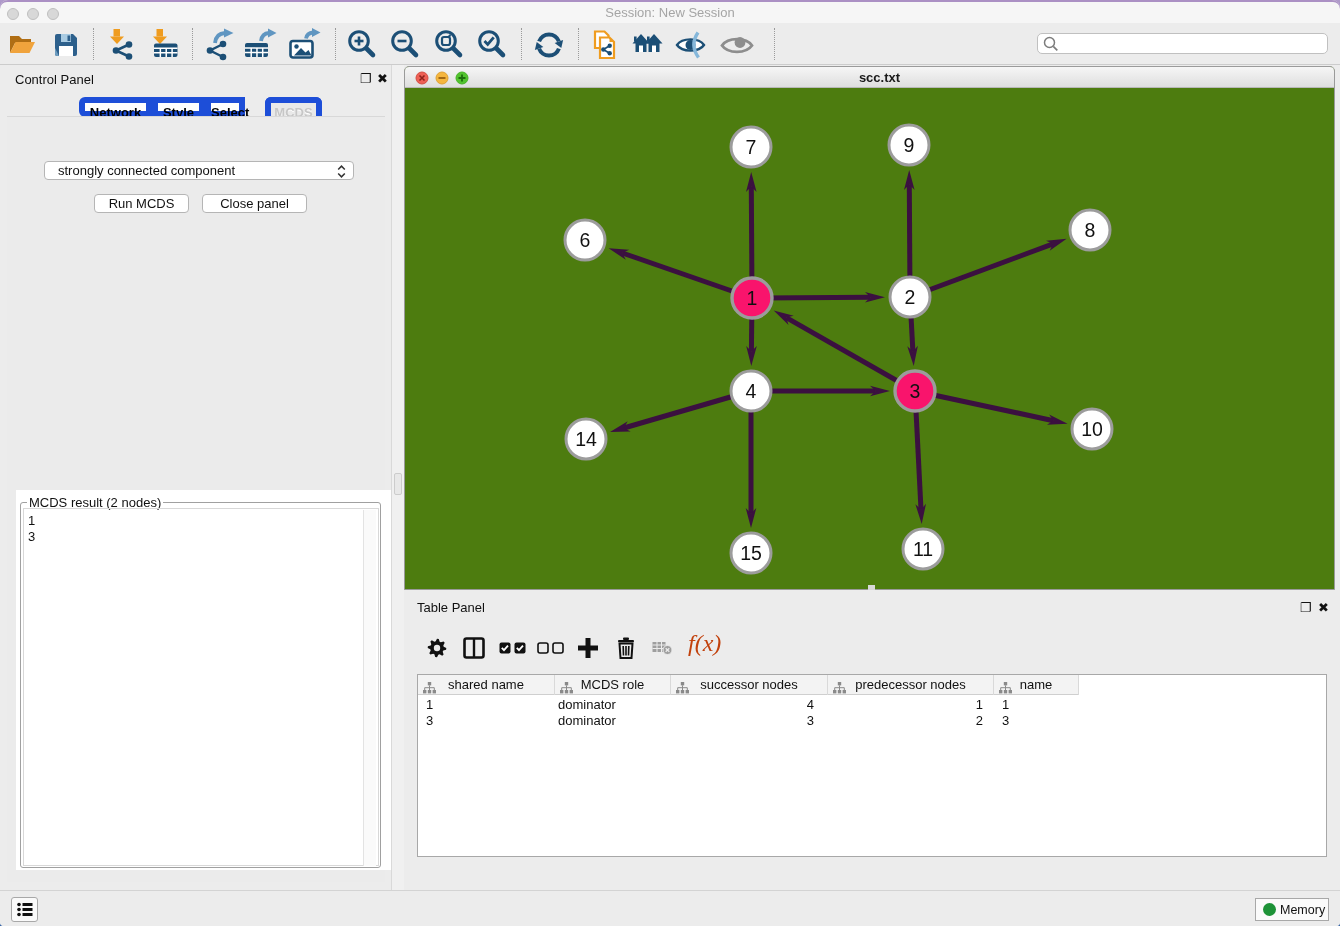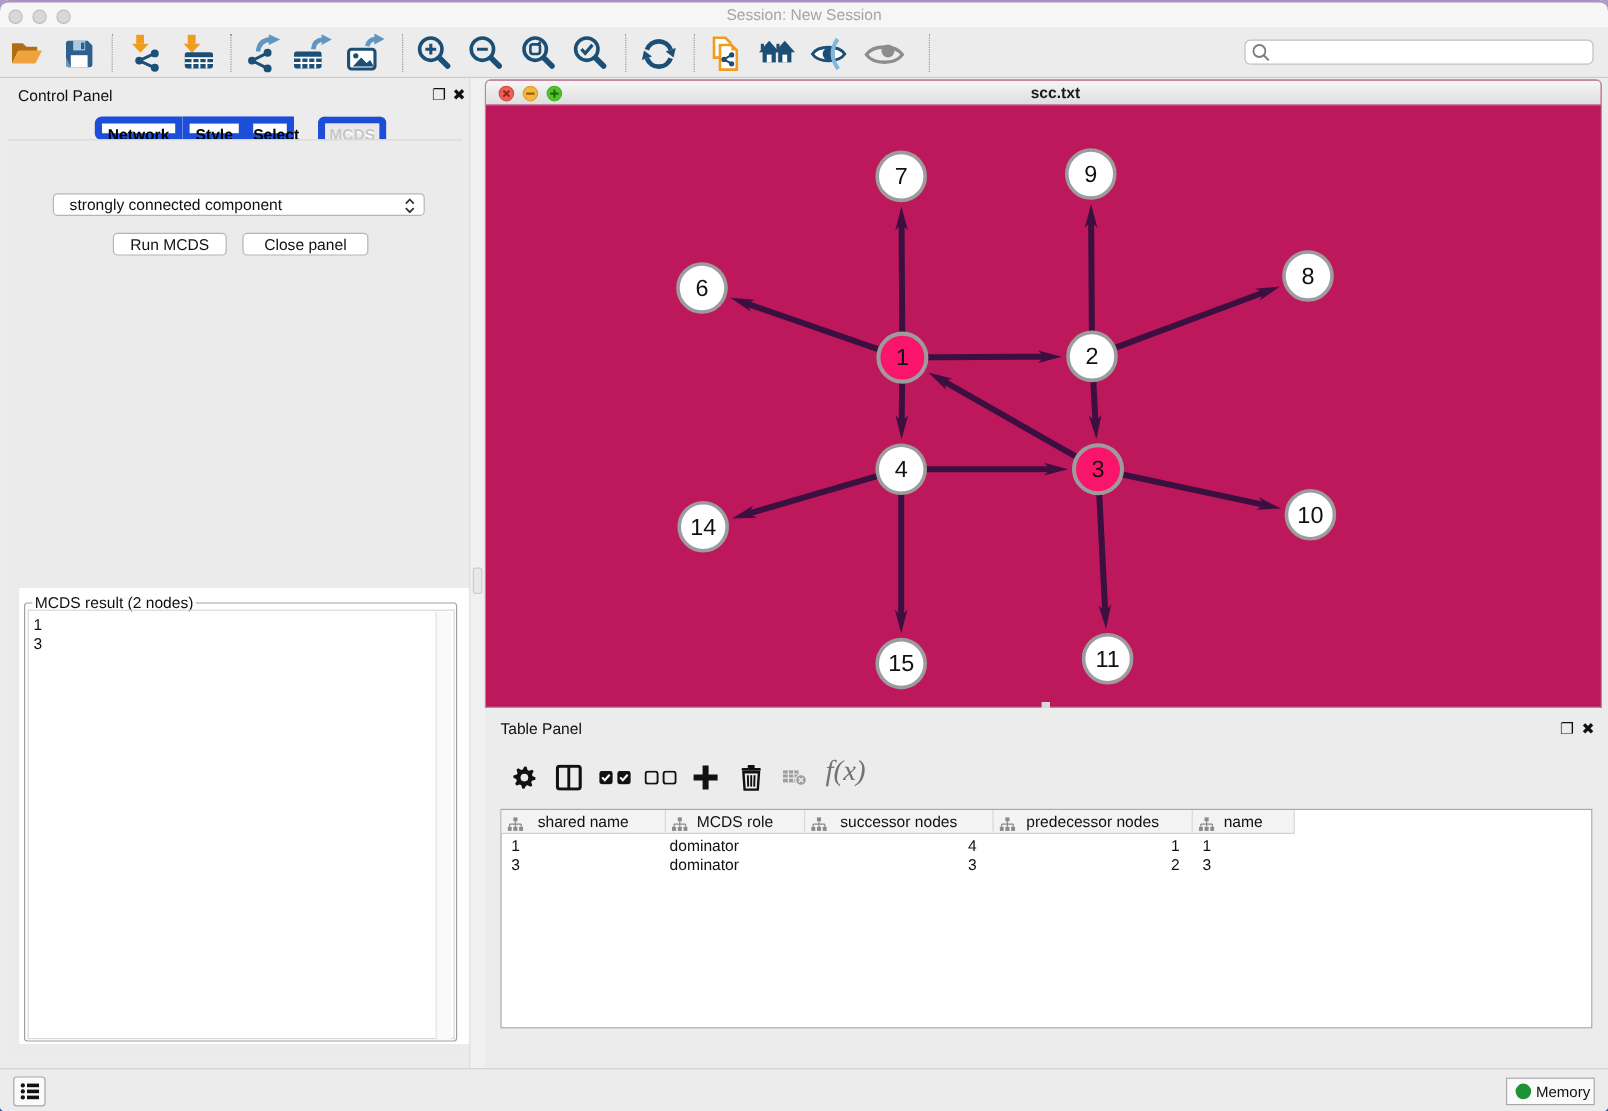--- a/index.html
+++ b/index.html
@@ -53,21 +53,21 @@
 #resulttext { position:absolute; left:2px; top:5px; width:356px; height:358px; border:1px solid #d8d8d8;
   font-size:13px; line-height:16px; padding:4px 0 0 4px; color:#111; }
 #resultscroll { position:absolute; right:2px; top:1px; width:13px; height:356px;
   background:#fafafa; border-left:1px solid #e3e3e3; }
 
 #vdivider { position:absolute; left:392px; top:65px; width:12px; height:825px; background:#f0f0f0; }
 #vgrip { position:absolute; left:2px; top:408px; width:8px; height:22px; background:#e8e8e8;
   border:1px solid #cccccc; border-radius:2px; }
 
 #gwin { position:absolute; left:404px; top:66px; width:931px; height:524px;
-  background:#be185d; border:1px solid #9a9a9a; border-radius:5px 5px 0 0; }
+  background:#4d7c0f; border:1px solid #9a9a9a; border-radius:5px 5px 0 0; }
 #gw-title { position:absolute; left:0; top:0; width:100%; height:21px;
   background:linear-gradient(#f6f6f6,#dedede); border-bottom:1px solid #b8b8b8;
   border-radius:4px 4px 0 0; }
 #gw-title .t { position:absolute; left:10px; width:100%; text-align:center; font-size:13px; font-weight:bold;
   color:#1a1a1a; top:3px; }
 #ggrip { position:absolute; left:463px; top:518px; width:7px; height:5px; background:#d8d8d8; }
 
 #tpanel { position:absolute; left:404px; top:591px; width:936px; height:299px; background:#ececec; }
 #tp-head .t { position:absolute; left:13px; top:9px; font-size:13px; color:#111; }
 #tp-toolbar { position:absolute; left:13px; top:30px; width:910px; height:40px; }
@@ -378,21 +378,21 @@
           <rect x="0.5" y="3" width="13" height="10" fill="#9e9e9e"></rect>
           <g stroke="#ececec" stroke-width="1">
             <line x1="0.5" y1="6" x2="13.5" y2="6"></line>
             <line x1="0.5" y1="9.5" x2="13.5" y2="9.5"></line>
             <line x1="5" y1="3" x2="5" y2="13"></line>
             <line x1="9.5" y1="3" x2="9.5" y2="13"></line>
           </g>
           <circle cx="15.5" cy="11" r="4.5" fill="#9e9e9e" stroke="#ececec" stroke-width="1"></circle>
           <path d="M13.7,9.2 l3.6,3.6 M17.3,9.2 l-3.6,3.6" stroke="#ececec" stroke-width="1.3"></path>
         </svg>
-<div style="position:absolute;left:271px;top:9px;font-family:'Liberation Serif',serif;font-style:italic;font-size:24px;color:#737373;">f(x)</div>
+<div style="position:absolute;left:271px;top:9px;font-family:'Liberation Serif',serif;font-style:italic;font-size:24px;color:#c2410c;">f(x)</div>
     </div>
     <div id="tablebox">
       <div id="thead" style="width:661px;">
           <div class="thcell" style="left:0px;width:137px;">shared name</div>
           <span style="position:absolute;left:5px;top:4px;"><svg width="13" height="12" viewBox="0 0 13 12" style="vertical-align:-1px;">
               <g fill="#8a8a8a">
                 <rect x="4.8" y="0" width="3.4" height="3.4"></rect>
                 <rect x="0" y="8" width="3.4" height="3.4"></rect>
                 <rect x="4.8" y="8" width="3.4" height="3.4"></rect>
                 <rect x="9.6" y="8" width="3.4" height="3.4"></rect>

